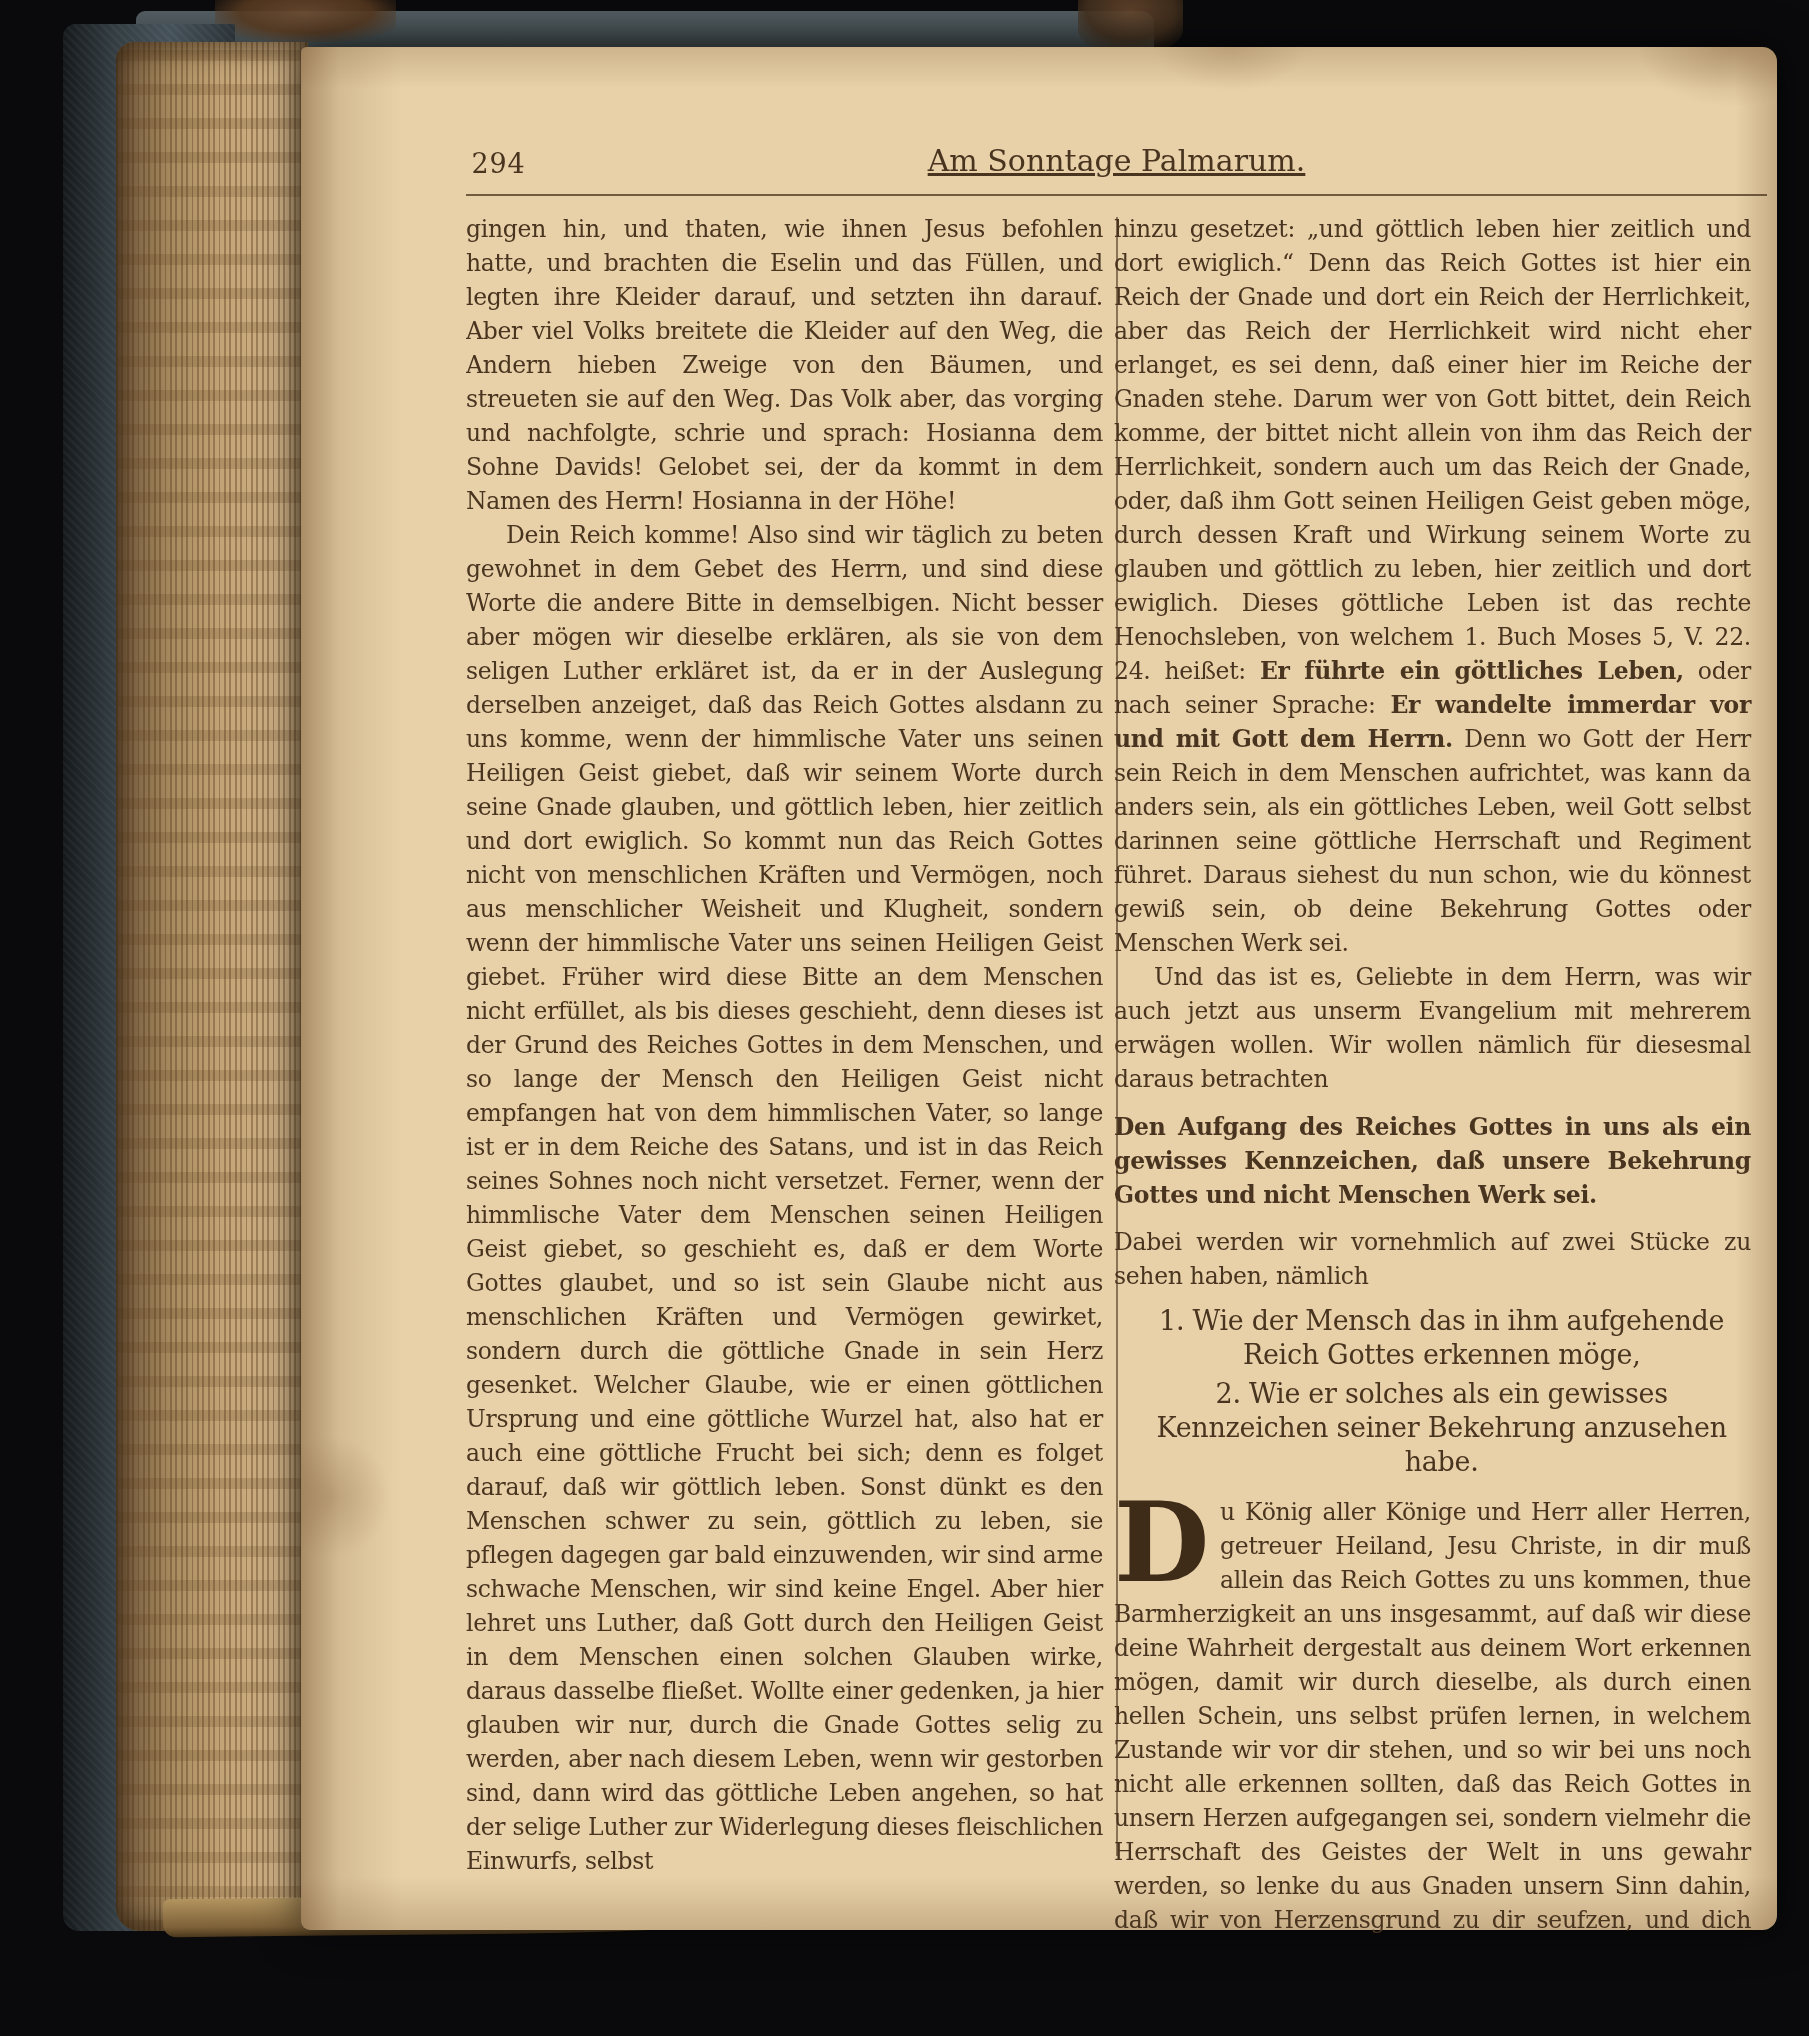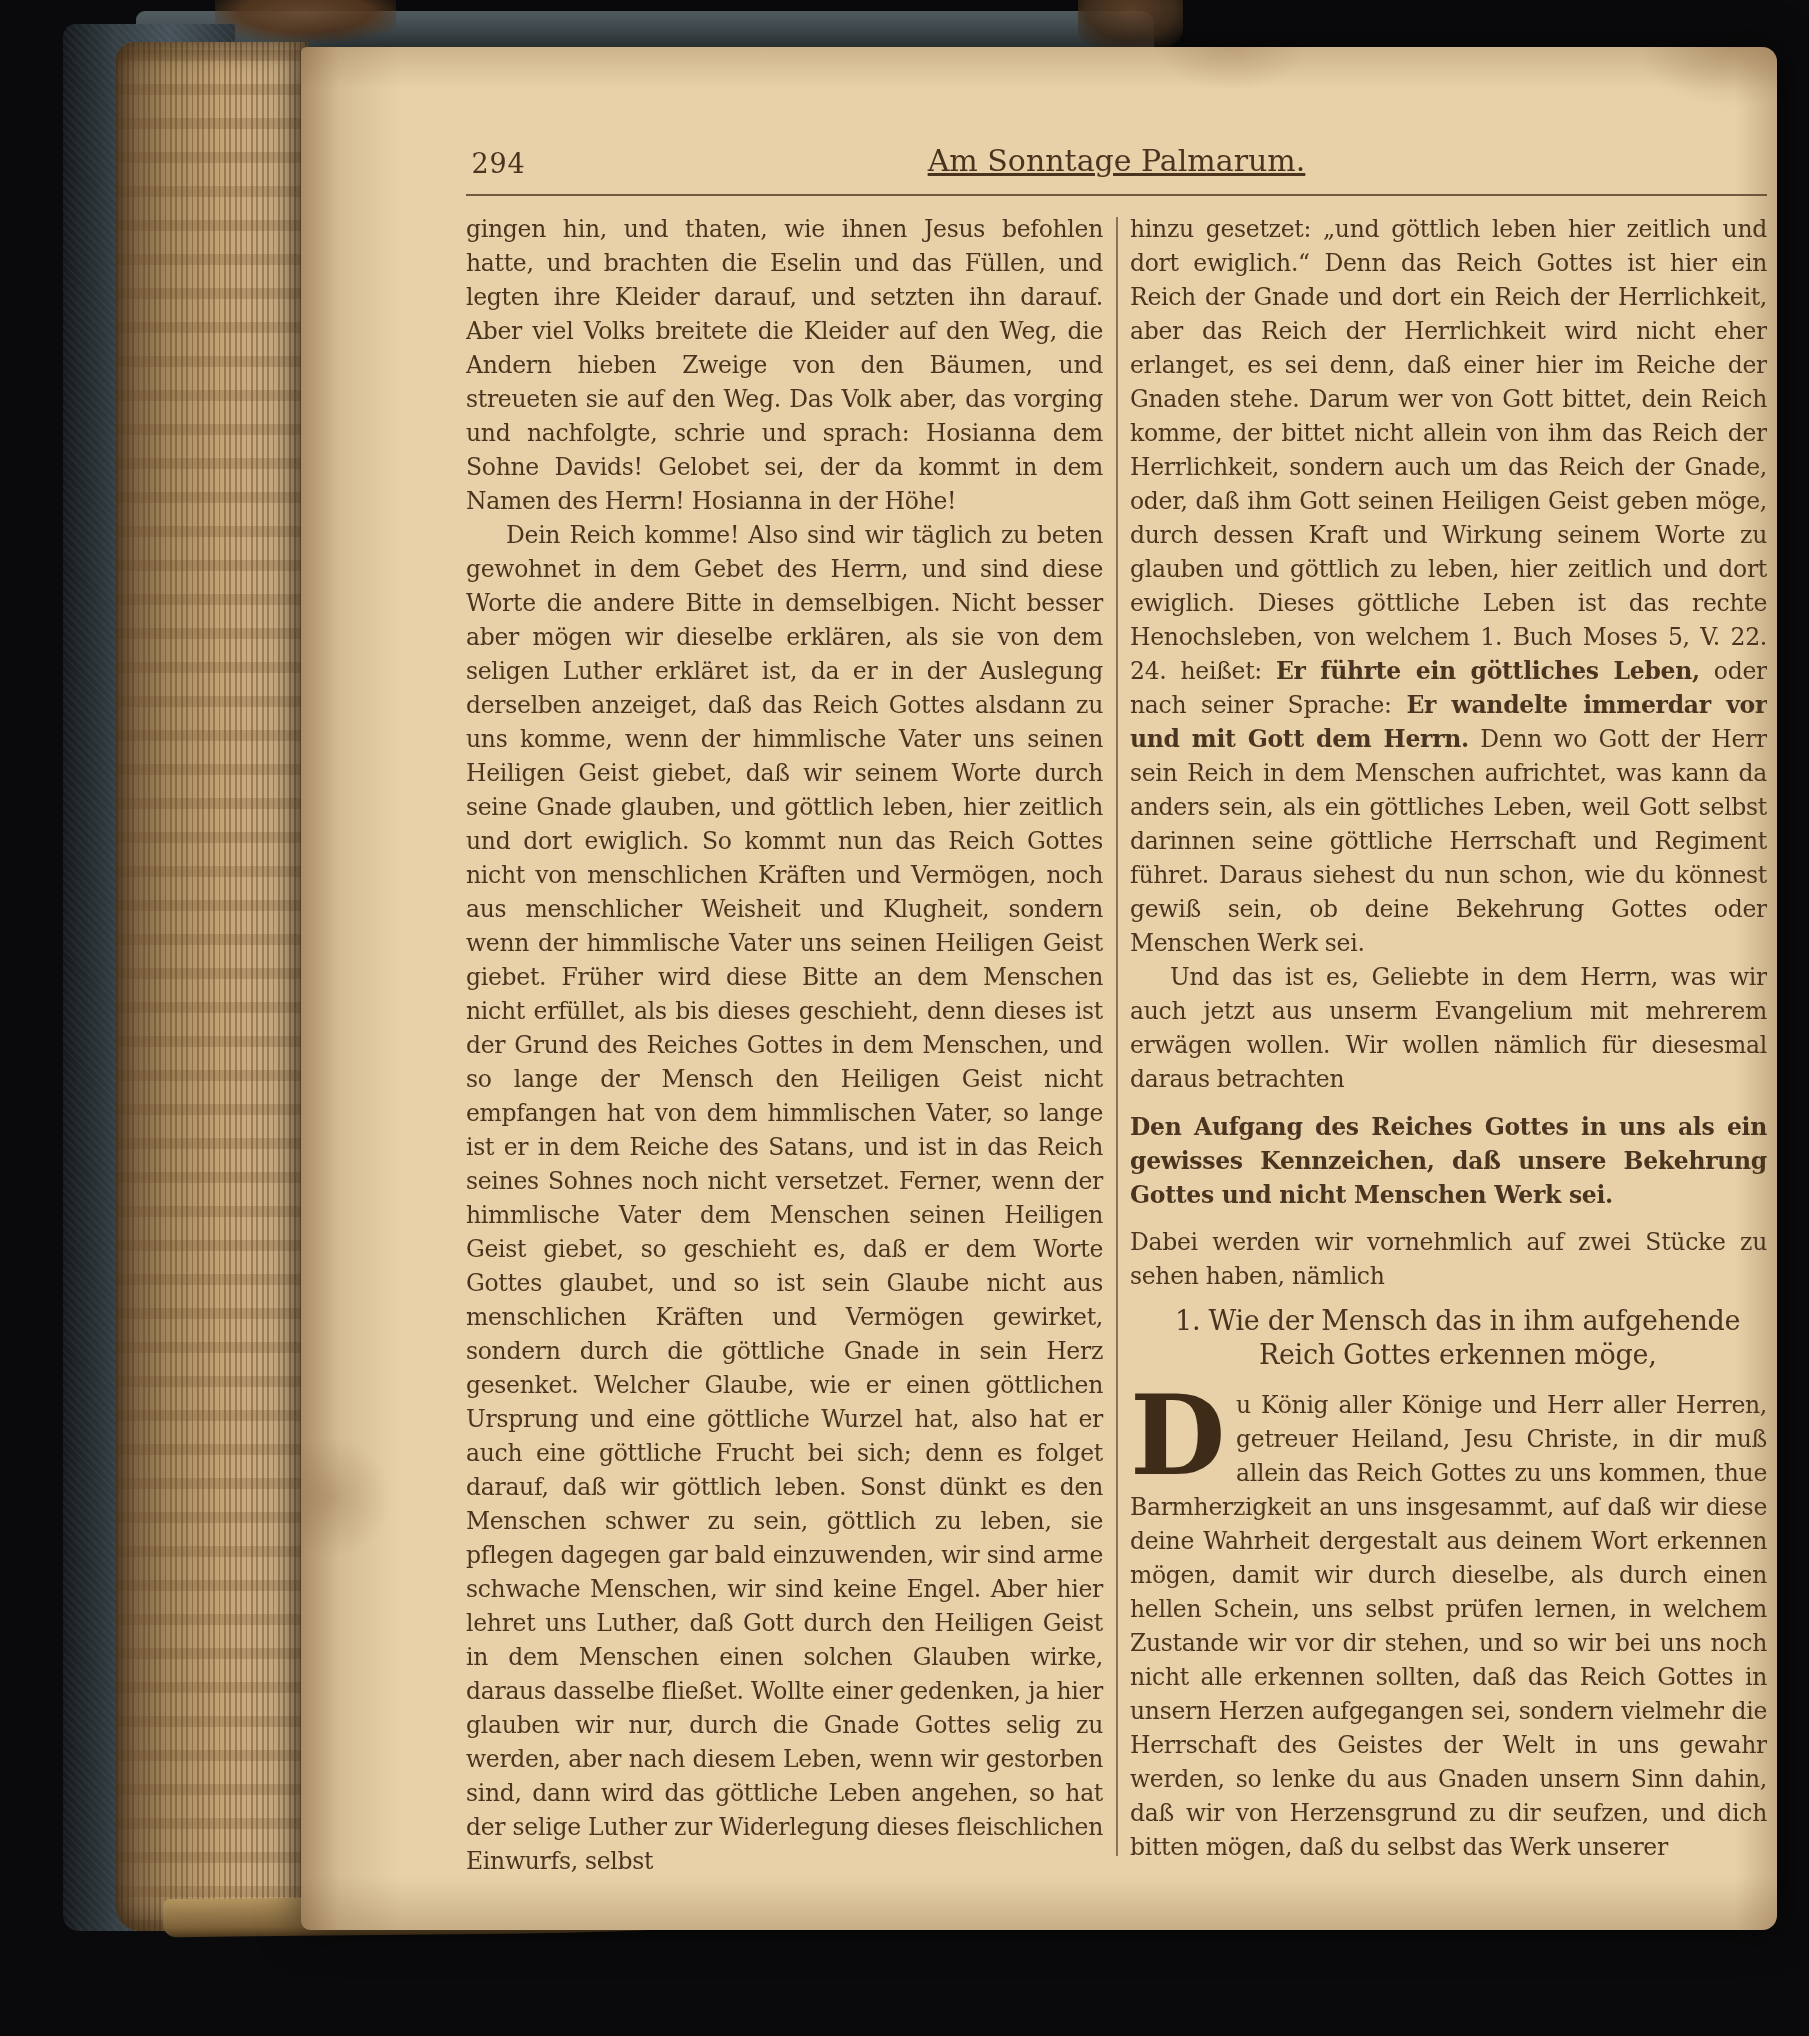--- a/index.html
+++ b/index.html
@@ -61,21 +61,21 @@
       #e8d1a9;
     border-radius:5.4px 14.5px 14.5px 9px;
     box-shadow:0 0 42px rgba(0,0,0,.65);
   }
   
   .page-inner{position:absolute;left:165px;top:0;width:1301px;height:1883px;color:#49341f;}
   .page-header{position:relative;height:150px;}
   .page-number{position:absolute;left:5.4px;top:101px;font-size:27px;letter-spacing:0.9px;}
   .running-header{position:absolute;left:0;top:96px;width:100%;text-align:center;font-size:30px;text-decoration:underline;}
   .header-rule{position:absolute;left:0;top:147px;width:100%;height:0;border-top:2.7px solid rgba(74,52,30,.75);}
-  .columns{position:relative;display:flex;gap:27px;margin-top:14.5px;height:1721px;overflow:hidden;}
+  .columns{position:relative;display:flex;gap:11px;margin-top:14.5px;height:1721px;overflow:hidden;}
   .col{width:637px;}
   .col-divider{position:absolute;left:650px;top:5.4px;width:1.8px;height:1639px;background:rgba(74,52,30,.6);}
   .col p{margin:0;font-size:23.5px;line-height:34px;text-align:justify;letter-spacing:-0.3px;}
   .col p.indent{text-indent:40px;}
   .bold{font-weight:bold;}
   .theme-heading{margin:14.5px 0 12.7px 0 !important;text-align:center;font-weight:bold;}
   .outline{margin:11px 0 9px 0;}
   .outline-item{display:block;margin:5.4px 0;padding:0 12.7px 0 31px;font-size:27px;line-height:34px;font-weight:normal;text-align:center;letter-spacing:-0.3px;}
   .prayer{margin-top:16.3px !important;}
   .dropcap{float:left;font-size:110px;line-height:87px;padding:3.6px 11px 0 0;font-weight:bold;color:#3e2b18;}
@@ -123,20 +123,21 @@
           <p><span>hinzu gesetzet: „und göttlich leben hier zeitlich und dort ewiglich.“  Denn das Reich Gottes ist hier ein Reich der Gnade und dort ein Reich der Herrlichkeit, aber das Reich der Herrlichkeit wird nicht eher erlanget, es sei denn, daß einer hier im Reiche der Gnaden stehe.  Darum wer von Gott bittet, dein Reich komme, der bittet nicht allein von ihm das Reich der Herrlichkeit, sondern auch um das Reich der Gnade, oder, daß ihm Gott seinen Heiligen Geist geben möge, durch dessen Kraft und Wirkung seinem Worte zu glauben und göttlich zu leben, hier zeitlich und dort ewiglich.  Dieses göttliche Leben ist das rechte Henochsleben, von welchem 1. Buch Moses 5, V. 22. 24. heißet: </span><span class="bold">Er führte ein göttliches Leben,</span><span> oder nach seiner Sprache: </span><span class="bold">Er wandelte immerdar vor und mit Gott dem Herrn.</span><span>  Denn wo Gott der Herr sein Reich in dem Menschen aufrichtet, was kann da anders sein, als ein göttliches Leben, weil Gott selbst darinnen seine göttliche Herrschaft und Regiment führet.  Daraus siehest du nun schon, wie du könnest gewiß sein, ob deine Bekehrung Gottes oder Menschen Werk sei.</span></p>
 
           <p class="indent">Und das ist es, Geliebte in dem Herrn, was wir auch jetzt aus unserm Evangelium mit mehrerem erwägen wollen.  Wir wollen nämlich für diesesmal daraus betrachten</p>
 
           <p class="theme-heading">Den Aufgang des Reiches Gottes in uns als ein gewisses Kennzeichen, daß unsere Bekehrung Gottes und nicht Menschen Werk sei.</p>
 
           <p>Dabei werden wir vornehmlich auf zwei Stücke zu sehen haben, nämlich</p>
 
           <div class="outline">
             <span class="outline-item"><span>1.</span><span> Wie der Mensch das in ihm aufgehende Reich Gottes erkennen möge,</span></span>
+            <span class="outline-item"><span>2.</span><span> Wie er solches als ein gewisses Kennzeichen seiner Bekehrung anzusehen habe.</span></span>
           </div>
 
           <p class="prayer"><span class="dropcap">D</span><span>u König aller Könige und Herr aller Herren, getreuer Heiland, Jesu Christe, in dir muß allein das Reich Gottes zu uns kommen, thue Barmherzigkeit an uns insgesammt, auf daß wir diese deine Wahrheit dergestalt aus deinem Wort erkennen mögen, damit wir durch dieselbe, als durch einen hellen Schein, uns selbst prüfen lernen, in welchem Zustande wir vor dir stehen, und so wir bei uns noch nicht alle erkennen sollten, daß das Reich Gottes in unsern Herzen aufgegangen sei, sondern vielmehr die Herrschaft des Geistes der Welt in uns gewahr werden, so lenke du aus Gnaden unsern Sinn dahin, daß wir von Herzensgrund zu dir seufzen, und dich bitten mögen, daß du selbst das Werk unserer</span></p>
         </div>
       </div>
 
     </div>
   </div>
 </div>
 

